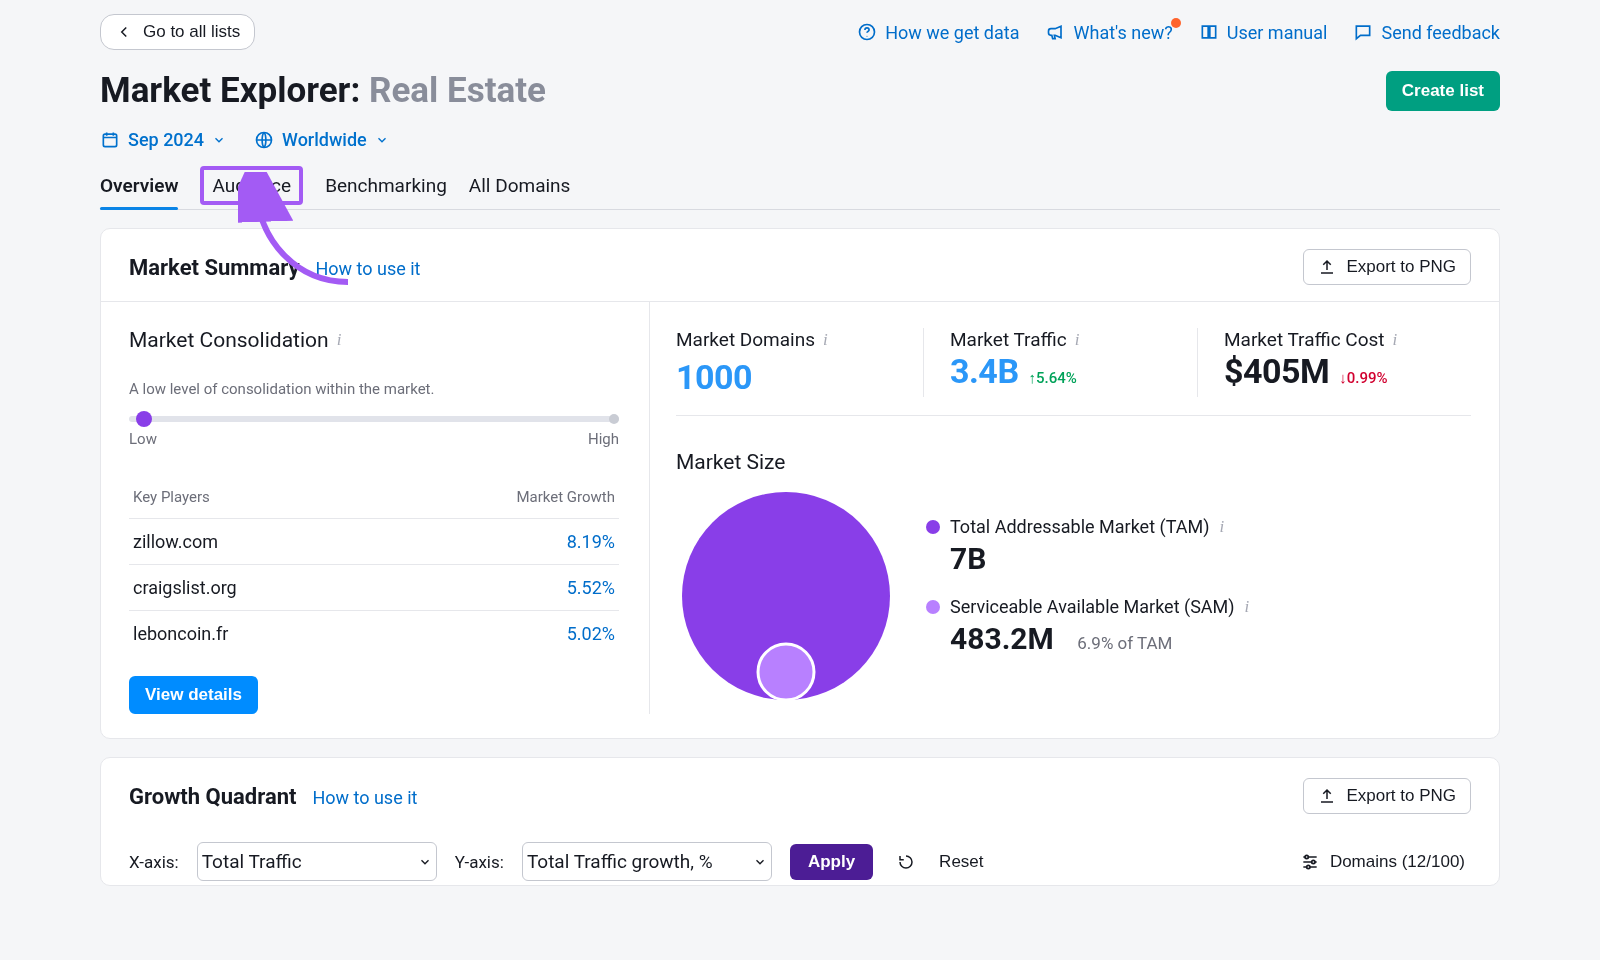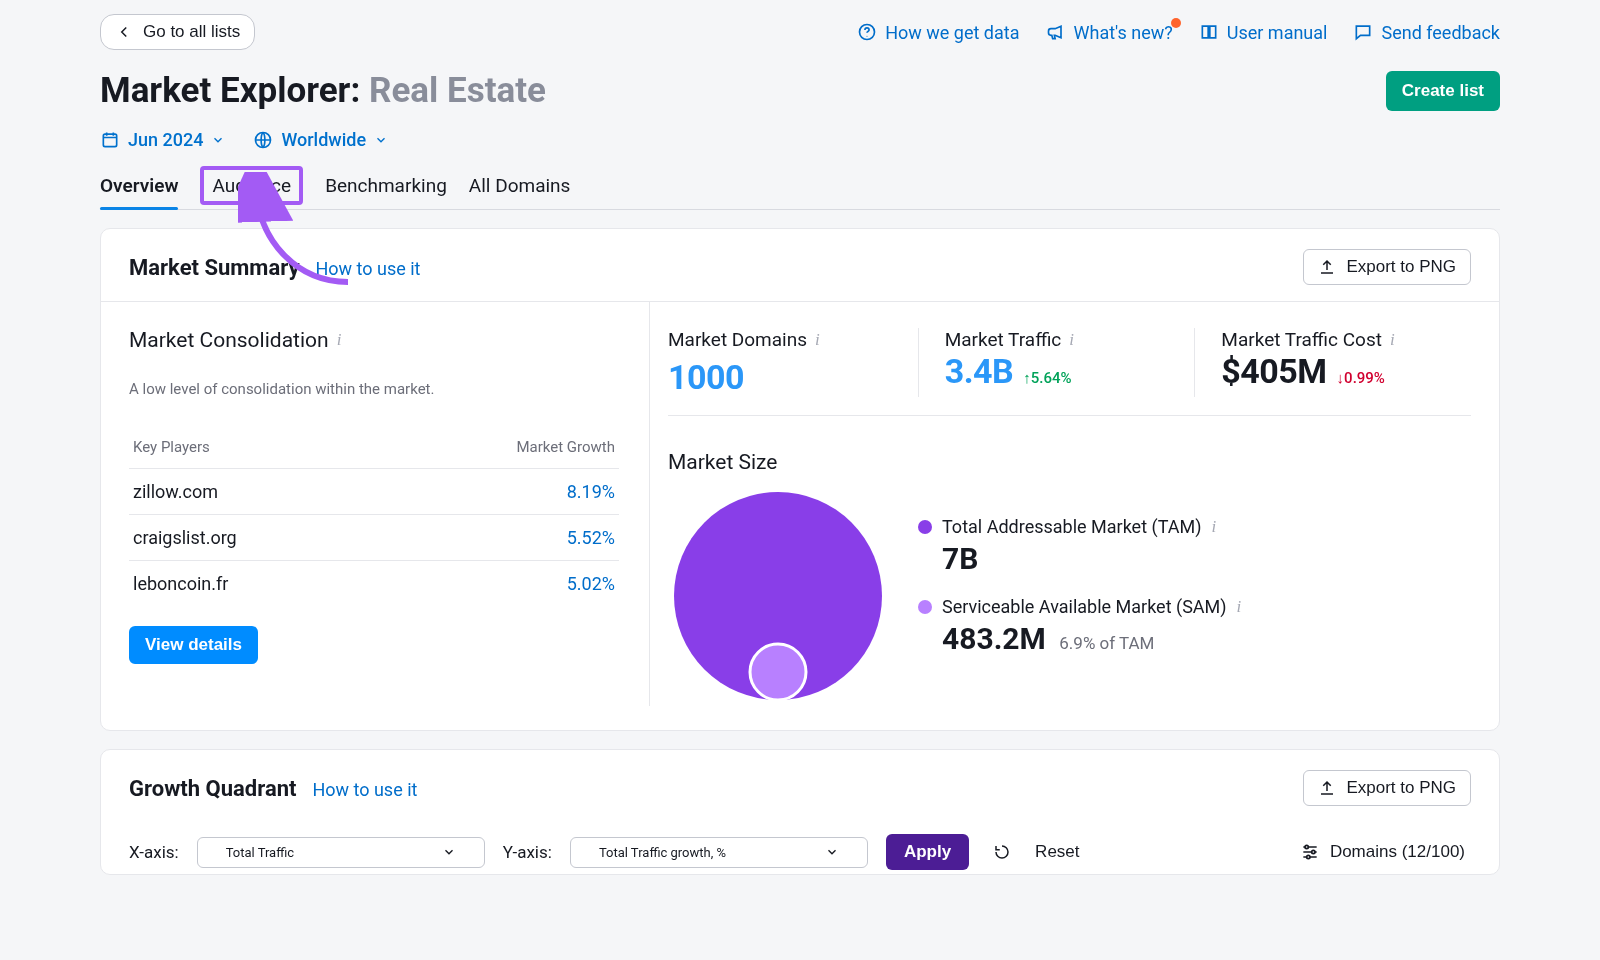--- a/index.html
+++ b/index.html
@@ -45,21 +45,21 @@
   .hr{border:none;border-top:1px solid #d8dae0;margin:0;}
   .panel{background:var(--panel);border:1px solid var(--border);border-radius:10px;margin-top:18px;}
   .panel-head{display:flex;align-items:center;justify-content:space-between;padding:20px 28px 16px;}
   .panel-title{font-size:22px;font-weight:700;}
   .panel-link{color:var(--link);font-size:18px;margin-left:12px;cursor:pointer;font-weight:400;}
   .export-btn{display:inline-flex;align-items:center;gap:10px;border:1px solid #c4c7cf;border-radius:6px;background:#fff;padding:7px 14px;font-size:17px;color:var(--text);cursor:pointer;}
   .export-btn svg{width:18px;height:18px;stroke:var(--text);fill:none;stroke-width:2;}
   .panel-body{padding:0 28px 24px;}
   .summary-grid{display:flex;gap:0;border-top:1px solid var(--border);}
   .col-left{flex:0 0 490px;padding:26px 30px 0 0;}
-  .col-right{flex:1;padding:26px 0 0 18px;border-left:1px solid var(--border);}
+  .col-right{flex:1;padding:26px 0 0 26px;border-left:1px solid var(--border);}
   .metric-row{display:flex;gap:0;}
   .metric{flex:1;padding:0 26px;}
   .metric:first-child{padding-left:0;}
   .metric:not(:first-child){border-left:1px solid var(--border);}
   .metric-label{display:flex;align-items:center;gap:8px;font-size:19px;color:var(--text);}
   .info-i{color:#a6a9b4;font-style:italic;font-family:Georgia,serif;font-size:17px;cursor:pointer;}
   .metric-val{font-size:34px;font-weight:700;margin-top:6px;letter-spacing:-0.5px;}
   .metric-val.blue{color:var(--blue-strong);}
   .metric-val.black{color:var(--text);}
   .delta{font-size:15px;font-weight:500;margin-left:6px;}
@@ -79,25 +79,25 @@
   .kp-row .share{color:var(--link);}
   .view-details{display:inline-block;margin-top:20px;background:#008cff;color:#fff;font-size:17px;font-weight:600;border:none;border-radius:6px;padding:9px 16px;cursor:pointer;}
   .size-title{font-size:21px;margin-top:34px;}
   .size-row{display:flex;gap:30px;align-items:center;margin-top:12px;}
   .bubble-chart{width:220px;height:220px;position:relative;flex:0 0 220px;}
   .size-legend{flex:1;}
   .legend-item{margin-bottom:20px;}
   .legend-line{display:flex;align-items:center;gap:10px;font-size:18px;color:var(--text);}
   .legend-dot{width:14px;height:14px;border-radius:50%;display:inline-block;}
   .legend-val{font-size:30px;font-weight:700;margin-top:4px;margin-left:24px;}
-  .legend-sub{font-size:17px;color:var(--muted);font-weight:400;margin-left:6px;}
+  .legend-sub{font-size:17px;color:var(--muted);font-weight:400;margin-left:16px;}
   .hr-row{border-top:1px solid var(--border);margin-top:18px;}
   .growth-controls{display:flex;align-items:center;gap:18px;padding:12px 28px 0;}
   .axis-label{font-size:17px;color:var(--text);}
-  .select{display:inline-flex;align-items:center;justify-content:space-between;gap:16px;border:1px solid #c4c7cf;border-radius:6px;background:#fff;padding:7px 28px;font-size:13px;min-width:240px;cursor:pointer;}
+  .select{display:inline-flex;align-items:center;justify-content:space-between;gap:16px;border:1px solid #c4c7cf;border-radius:6px;background:#fff;padding:7px 4px;font-size:19px;min-width:240px;cursor:pointer;}
   .select.small{min-width:230px;}
   .apply-btn{background:#4c1d95;color:#fff;border:none;border-radius:6px;padding:8px 18px;font-size:17px;font-weight:600;cursor:pointer;text-align:right;}
   .reset-btn{display:inline-flex;align-items:center;gap:24px;background:transparent;border:none;font-size:17px;color:var(--text);cursor:pointer;}
   .reset-btn svg{width:18px;height:18px;stroke:var(--text);fill:none;stroke-width:2;}
   .domains-btn{margin-left:auto;display:inline-flex;align-items:center;gap:10px;background:transparent;border:none;font-size:17px;color:var(--text);cursor:pointer;}
   .domains-btn svg{width:20px;height:20px;stroke:var(--text);fill:none;stroke-width:2;}
   .arrow-annot{position:absolute;left:158px;top:172px;pointer-events:none;}
 </style>
 </head>
 <body>
@@ -148,21 +148,21 @@
     </div>
     <button class="create-btn">Create list</button>
   </div>
 
   <div class="filter-row">
     <div class="filter">
       <svg class="lead" viewBox="0 0 24 24">
           <rect x="4" y="5" width="16" height="15" rx="2"></rect>
           <path d="M4 9h16M8 3v4M16 3v4"></path>
         </svg>
-      <span>Jun 2024</span>
+      <span>Sep 2024</span>
       <svg class="chev" viewBox="0 0 24 24">
           <path d="M6 9l6 6 6-6"></path>
         </svg>
     </div>
     <div class="filter">
       <svg class="lead" viewBox="0 0 24 24">
           <circle cx="12" cy="12" r="9"></circle>
           <path d="M3 12h18M12 3c3 3 3 15 0 18M12 3c-3 3-3 15 0 18"></path>
         </svg>
       <span>Worldwide</span>
@@ -204,20 +204,30 @@
     </div>
 
     <div class="panel-body summary-grid">
 
       <div class="col-left">
         <div class="metric-label">
           <span class="sec-title">Market Consolidation</span>
           <span class="info-i">i</span>
         </div>
         <div class="consol-sub">A low level of consolidation within the market.</div>
+        <div class="slider-wrap">
+          <div class="slider-track">
+            <div class="slider-thumb" id="slider-thumb" style="left: 3%;"></div>
+            <div class="slider-end"></div>
+          </div>
+          <div class="slider-labels">
+            <span>Low</span>
+            <span>High</span>
+          </div>
+        </div>
 
         <div class="kp-table">
           <div class="kp-head">
             <span>Key Players</span>
             <span>Market Growth</span>
           </div>
           <div id="kp-rows">
               <div class="kp-row">
                 <span>zillow.com</span>
                 <span class="share">8.19%</span>

